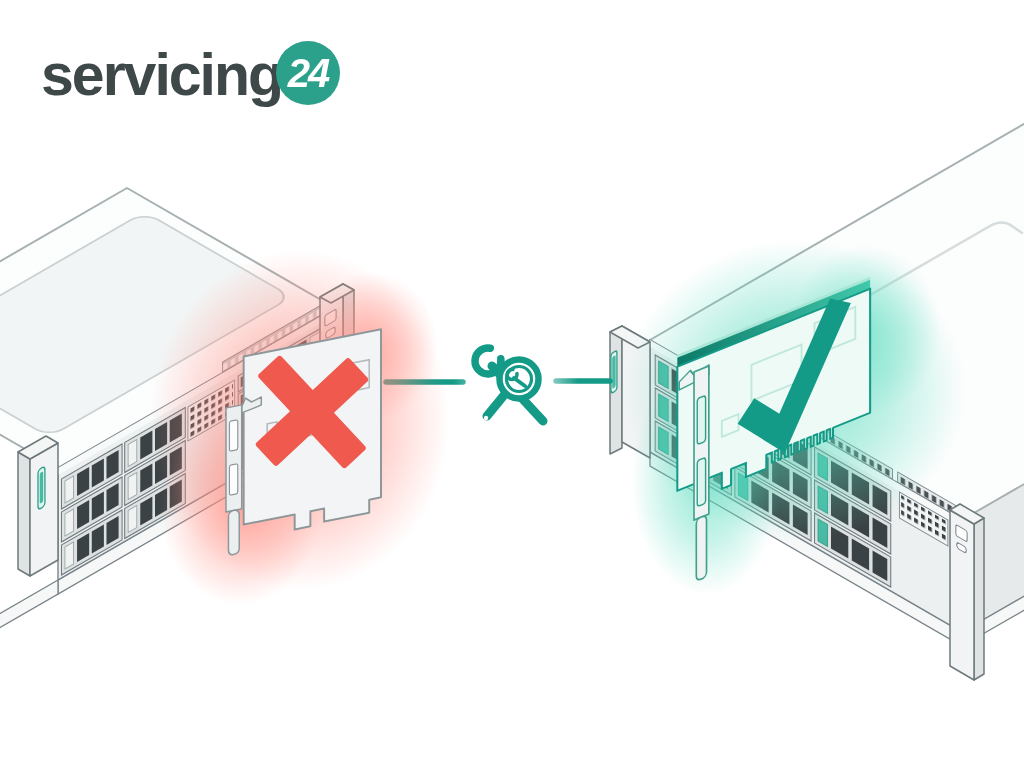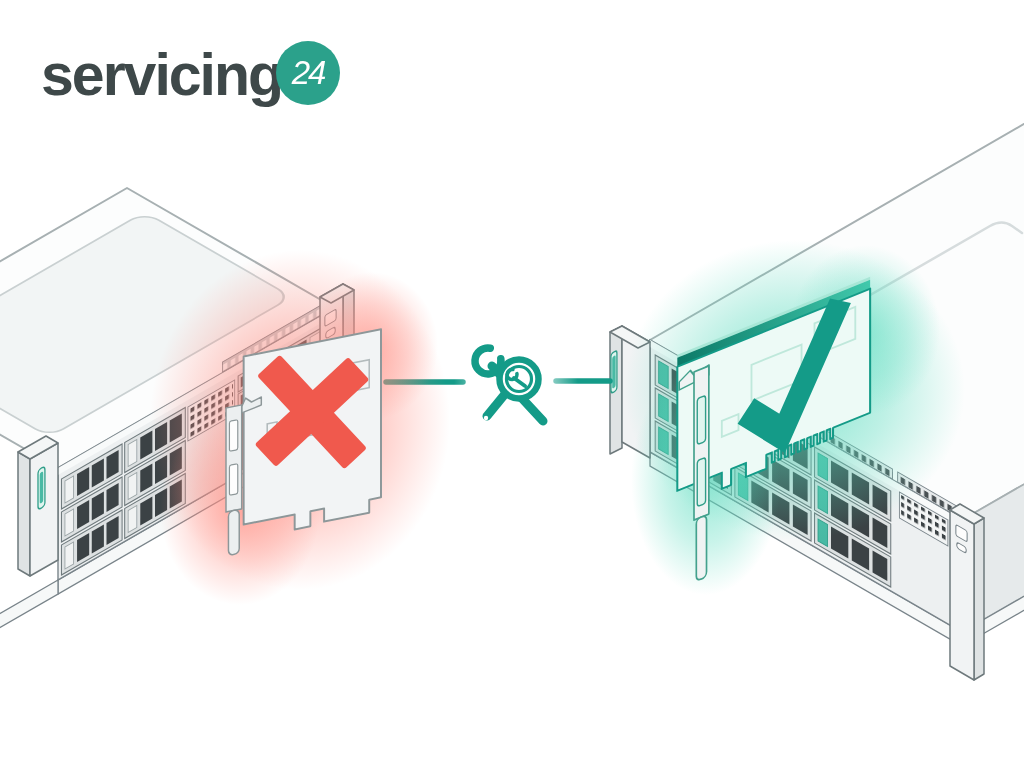--- a/index.html
+++ b/index.html
@@ -2,21 +2,21 @@
 <html style="--brand-circle: #2BA18B; --logo-ink: #3E4849; --accent-teal: #149B88; --teal-dark: #0C7A68; --teal-bright: #41C9AC; --teal-light: #A8E6D6; --mint: #EDFAF6; --mint-line: #BFE8DB; --mint-glow: #58DCBE; --led: #49B9A4; --error-red: #F0594D; --error-glow: #FF8A7E; --chassis-white: #FCFDFD; --face-gray: #EDF0F1; --side-gray: #E6EAEB; --tray-gray: #DDE1E2; --cell-dark: #3B4245; --bay-dark: #545B5F; --outline: #79848A; --outline-soft: #A7B0B2;"><head>
 <meta charset="utf-8">
 <style>
   html,body{margin:0;padding:0;background:#fff;}
   .stage{position:relative;width:1024px;height:765px;background:#fff;overflow:hidden;
          font-family:"Liberation Sans",sans-serif;}
   .logo{position:absolute;left:32px;top:40px;display:flex;align-items:flex-end;z-index:2;margin-left:9px;}
   .logo-word{font-size:59px;font-weight:700;letter-spacing:-2px;line-height:1;
              color:var(--logo-ink,#3E4849);}
   .logo-badge{width:64px;height:64px;margin:1px 0 0 -6px;border-radius:50%;
-              background:var(--brand-circle,#2BA18B);color:#fff;font-size:33px;font-weight:400;
+              background:var(--brand-circle,#2BA18B);color:#fff;font-size:40px;font-weight:700;
               font-style:italic;letter-spacing:-2px;display:flex;align-items:center;justify-content:center;}
   svg{position:absolute;left:0;top:0;}
 
   .faceTop{fill:var(--chassis-white,#FCFDFD);stroke:var(--outline-soft,#A7B0B2);stroke-width:2;stroke-linejoin:round;}
   .panelTop{fill:#F2F5F5;stroke:#C9D0D1;stroke-width:2;}
   .faceFront{fill:var(--face-gray,#EDF0F1);stroke:var(--outline,#79848A);stroke-width:1.6;}
   .faceRail{fill:#F8FAFA;}
   .faceSide{fill:var(--side-gray,#E6EAEB);stroke:var(--outline-soft,#A7B0B2);stroke-width:1.6;}
   .rail{fill:#F6F8F8;stroke:var(--outline,#79848A);stroke-width:1.3;}
   .trayFrame{fill:var(--tray-gray,#DDE1E2);stroke:#6F7A7D;stroke-width:1.2;}

